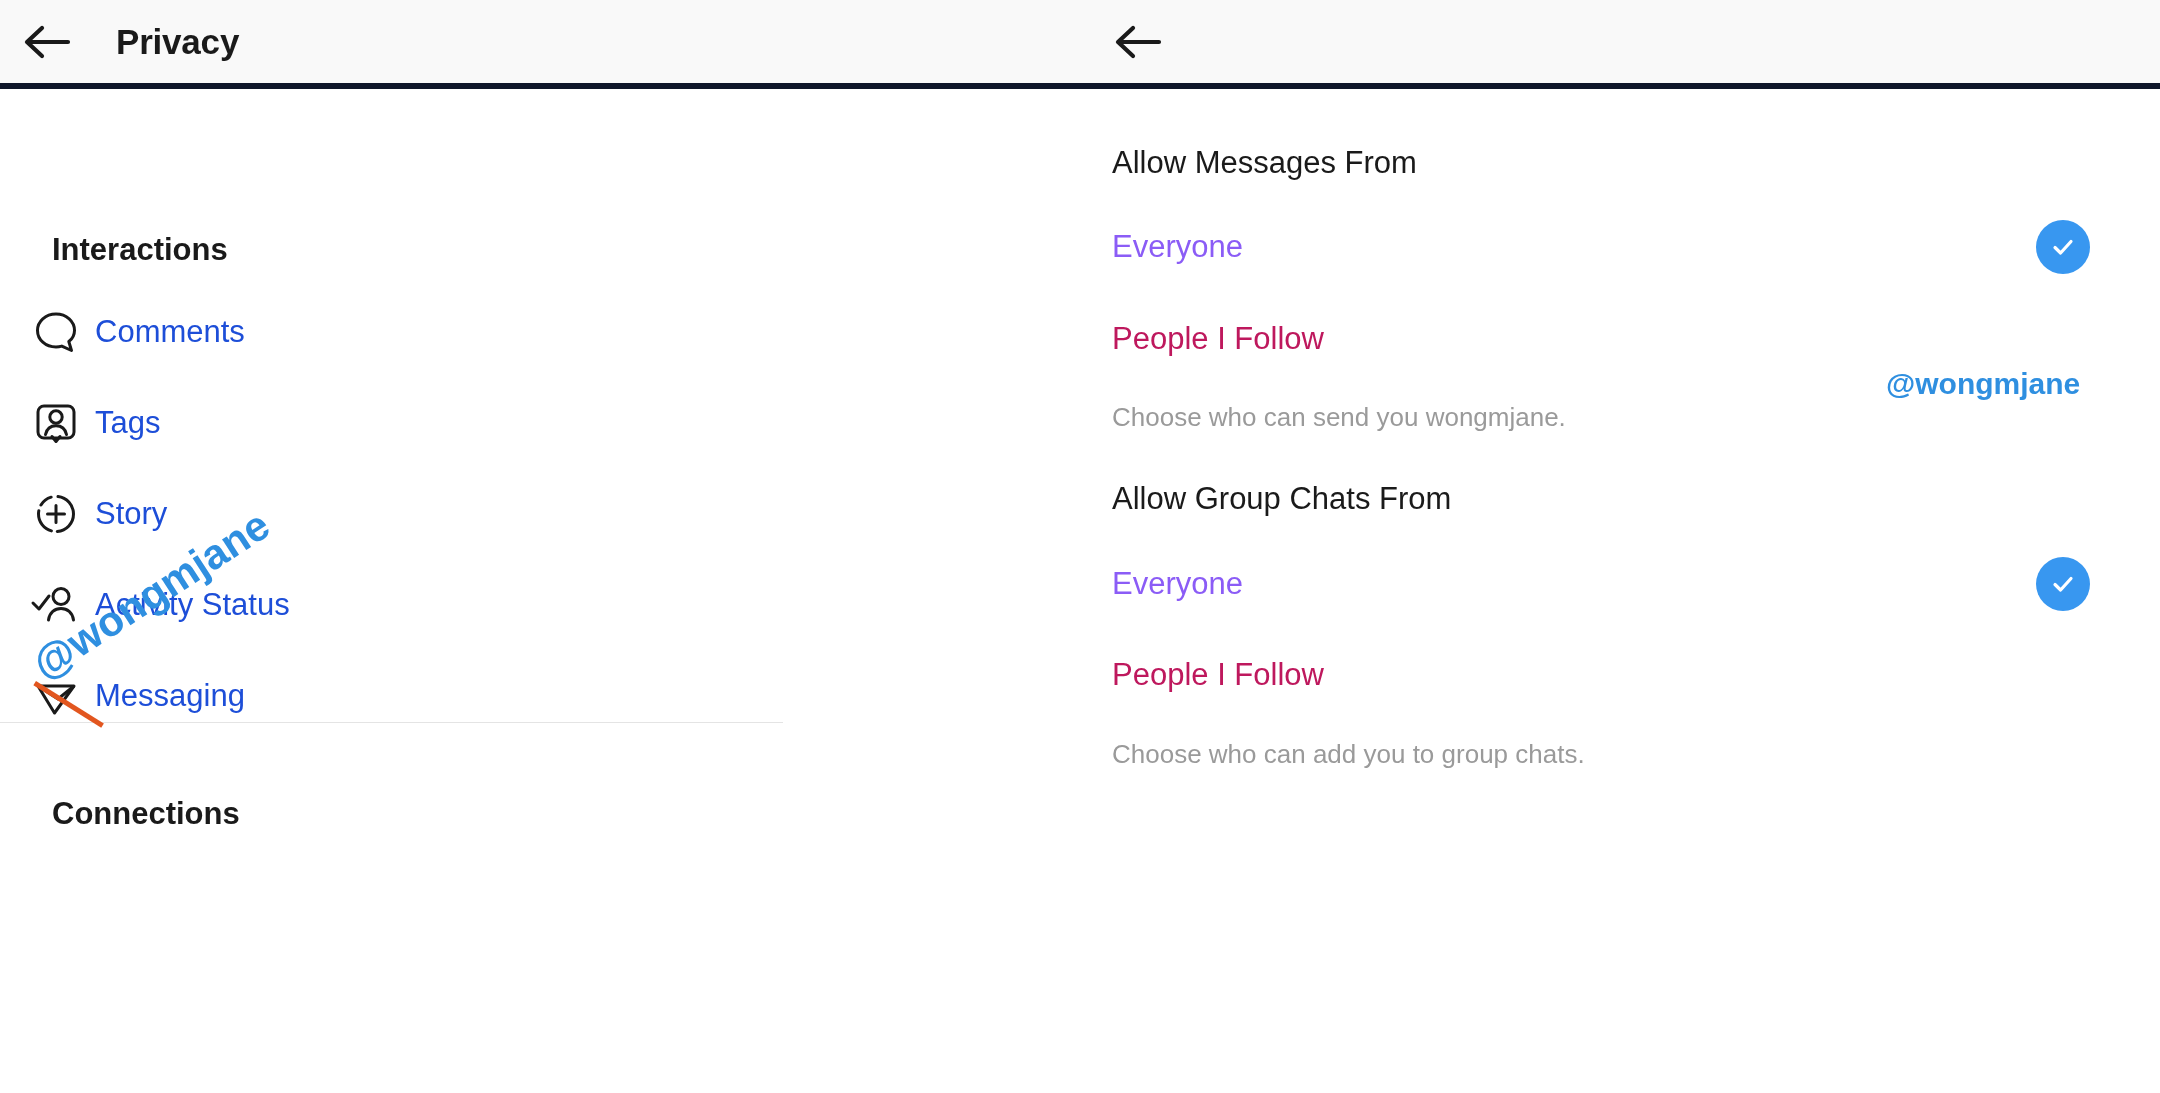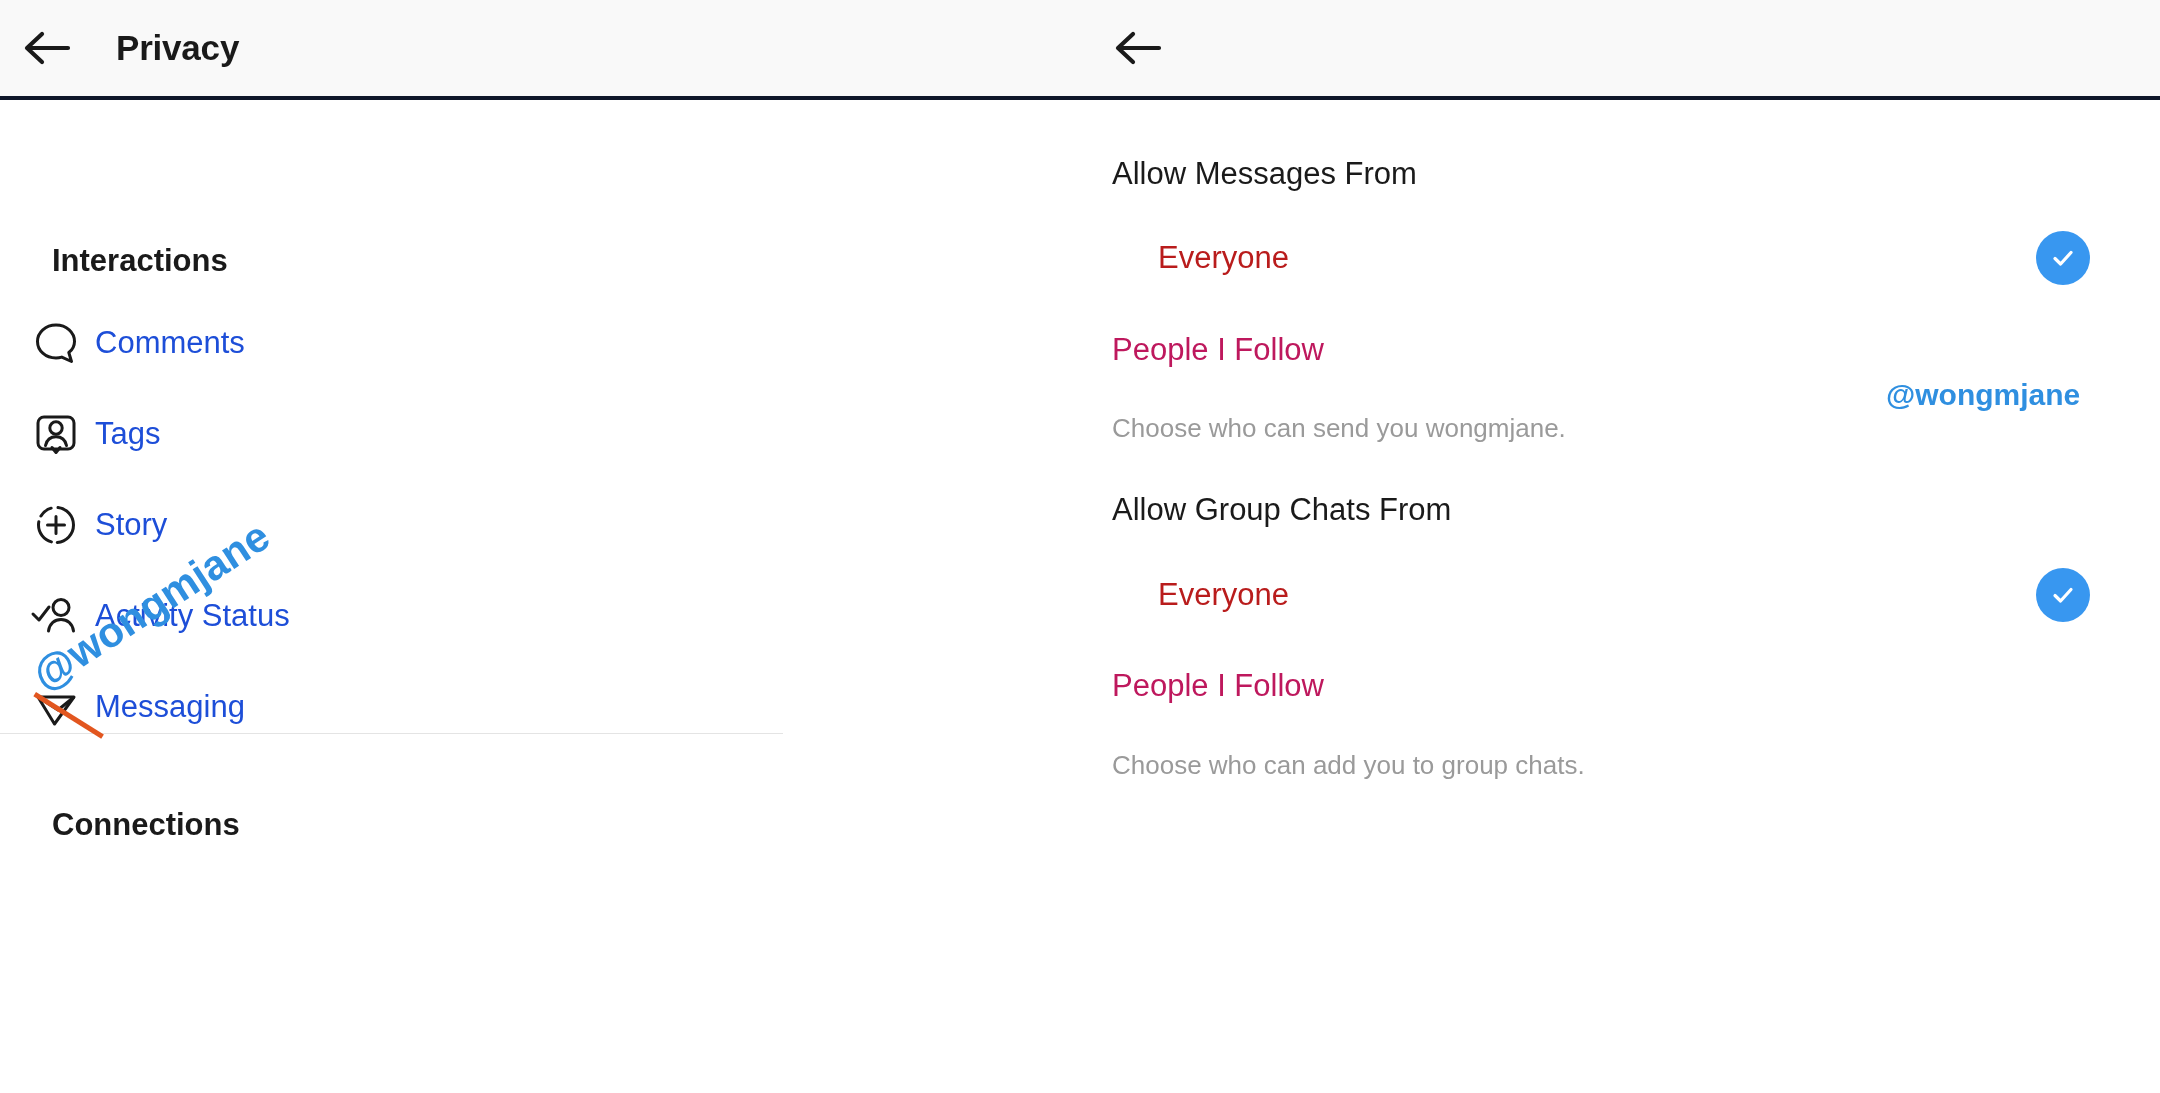--- a/index.html
+++ b/index.html
@@ -21,23 +21,23 @@
     position: relative;
     width: 1080px;
     height: 1093px;
     background: #ffffff;
     overflow: hidden;
   }
 
   
   .header {
     position: relative;
-    height: 100px;
+    height: 89px;
     background: #f9f9f9;
-    border-bottom: 4px solid #0f172a;
+    border-bottom: 6px solid #0f172a;
     display: flex;
     align-items: center;
   }
   .back-btn {
     width: 66px;
     height: 66px;
     margin-left: 14px;
     display: flex;
     align-items: center;
     justify-content: center;
@@ -123,21 +123,21 @@
     width: 1010px;
     display: flex;
     align-items: center;
     cursor: pointer;
   }
   .option-label {
     font-size: 31px;
     color: #be185d;
     white-space: nowrap;
   }
-  .option-label.selected { color: #b91c1c; margin-left: 46px; }
+  .option-label.selected { color: #8b5cf6; }
   .check {
     position: absolute;
     right: 32px;
     width: 54px;
     height: 54px;
     border-radius: 50%;
     background: #3897f0;
     display: flex;
     align-items: center;
     justify-content: center;

